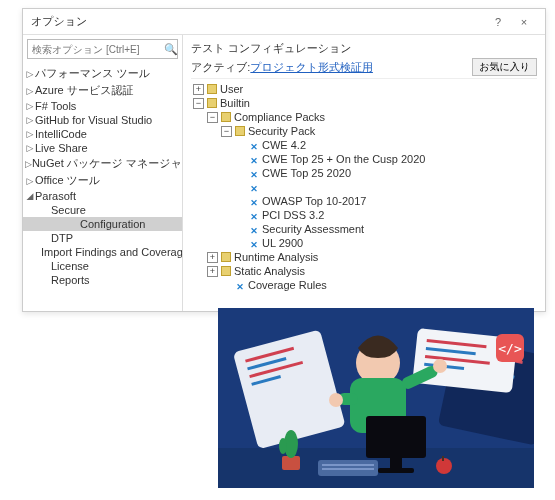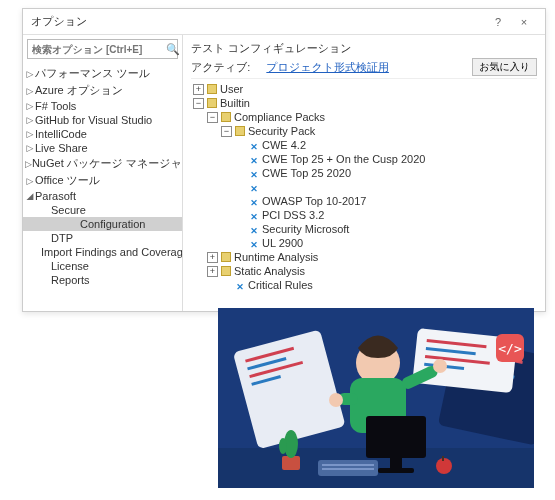--- a/index.html
+++ b/index.html
@@ -4,32 +4,32 @@
 <style>
 * { box-sizing: border-box; margin: 0; padding: 0; }
 body { font-family: "Meiryo UI", "Segoe UI", sans-serif; font-size: 11px; background: #fff; width: 555px; height: 500px; position: relative; overflow: hidden; }
 .dialog { position: absolute; left: 22px; top: 8px; width: 524px; height: 304px; border: 1px solid #ccc; background: #fff; box-shadow: 0 2px 6px rgba(0,0,0,0.1); display: flex; flex-direction: column; }
 .titlebar { height: 26px; display: flex; align-items: center; padding: 0 8px; border-bottom: 1px solid #e0e0e0; }
 .titlebar .title { flex: 1; color: #333; }
 .titlebar .btn { width: 26px; text-align: center; color: #666; cursor: pointer; }
 .body { flex: 1; display: flex; overflow: hidden; }
 .sidebar { width: 160px; border-right: 1px solid #ddd; display: flex; flex-direction: column; }
 .search { display: flex; align-items: center; border: 1px solid #bbb; margin: 4px; height: 20px; padding: 0 4px; }
-.search input { flex: 1; border: none; outline: none; font-size: 10px; color: #888; background: transparent; font-weight: bold; }
+.search input { flex: 1; border: none; outline: none; font-size: 10px; color: #888; background: transparent; }
 .search .icon { color: #333; font-size: 11px; }
 .navtree { flex: 1; overflow: auto; padding: 2px 0; }
 .navtree .item { display: flex; align-items: center; padding: 1px 4px; color: #333; cursor: pointer; white-space: nowrap; }
 .navtree .item.selected { background: #d0d0d0; padding-left: 47px; }
 .navtree .tw { width: 10px; display: inline-block; color: #666; font-size: 9px; text-align: center; }
 .navtree .lvl0 { padding-left: 2px; }
 .navtree .lvl1 { padding-left: 18px; }
 .main { flex: 1; padding: 6px 8px; display: flex; flex-direction: column; overflow: hidden; }
 .main .hdr-row { display: flex; align-items: center; margin-bottom: 2px; }
 .main .label { color: #333; }
-.main .link { color: #2060c0; text-decoration: underline; cursor: pointer; margin-left: 16px; }
+.main .link { color: #2060c0; text-decoration: underline; cursor: pointer; margin-left: 0; }
 .main .fav-btn { margin-left: auto; border: 1px solid #bbb; background: #f0f0f0; padding: 1px 6px; font-size: 10px; cursor: pointer; text-align: right; }
 .tree { flex: 1; overflow: auto; border-top: 1px solid #eee; padding-top: 3px; }
 .tree .node { display: flex; align-items: center; padding: 0; color: #333; white-space: nowrap; height: 14px; line-height: 14px; }
 .tree .exp { width: 11px; height: 11px; border: 1px solid #8a8a8a; display: inline-flex; align-items: center; justify-content: center; font-size: 9px; line-height: 1; color: #444; margin-right: 3px; background: #fff; cursor: pointer; }
 .tree .noexp { width: 11px; margin-right: 3px; display: inline-block; }
 .tree .ic { display: inline-block; width: 10px; height: 10px; margin-right: 3px; }
 .tree .ic-folder { background: #e8d070; border: 1px solid #c0a030; }
 .tree .ic-leaf { color: #2080d0; font-weight: bold; font-size: 9px; width: 10px; text-align: center; }
 .tree .d0 { padding-left: 2px; }
 .tree .d1 { padding-left: 16px; }
@@ -53,21 +53,21 @@
         <input placeholder="検索オプション [Ctrl+E]" style="">
         <span class="icon">🔍</span>
       </div>
       <div class="navtree" id="navtree">
           <div class="item lvl0">
             <span class="tw">▷</span>
             <span>パフォーマンス ツール</span>
           </div>
           <div class="item lvl0">
             <span class="tw">▷</span>
-            <span>Azure オプション</span>
+            <span>Azure サービス認証</span>
           </div>
           <div class="item lvl0">
             <span class="tw">▷</span>
             <span>F# Tools</span>
           </div>
           <div class="item lvl0">
             <span class="tw">▷</span>
             <span>GitHub for Visual Studio</span>
           </div>
           <div class="item lvl0">
@@ -171,41 +171,41 @@
             <span>OWASP Top 10-2017</span>
           </div>
           <div class="node d3">
             <span class="noexp"></span>
             <span class="ic ic-leaf">✕</span>
             <span>PCI DSS 3.2</span>
           </div>
           <div class="node d3">
             <span class="noexp"></span>
             <span class="ic ic-leaf">✕</span>
-            <span>Security Microsoft</span>
+            <span>Security Assessment</span>
           </div>
           <div class="node d3">
             <span class="noexp"></span>
             <span class="ic ic-leaf">✕</span>
             <span>UL 2900</span>
           </div>
           <div class="node d1">
             <span class="exp">+</span>
             <span class="ic ic-folder"></span>
             <span>Runtime Analysis</span>
           </div>
           <div class="node d1">
             <span class="exp">+</span>
             <span class="ic ic-folder"></span>
             <span>Static Analysis</span>
           </div>
           <div class="node d2">
             <span class="noexp"></span>
             <span class="ic ic-leaf">✕</span>
-            <span>Critical Rules</span>
+            <span>Coverage Rules</span>
           </div>
         </div>
     </div>
   </div>
 </div>
 
 <div class="illustration">
 <svg viewBox="0 0 316 180">
   <rect x="0" y="0" width="316" height="180" fill="#1a3a7a"></rect>
   <rect x="0" y="140" width="316" height="40" fill="#16346b"></rect>

